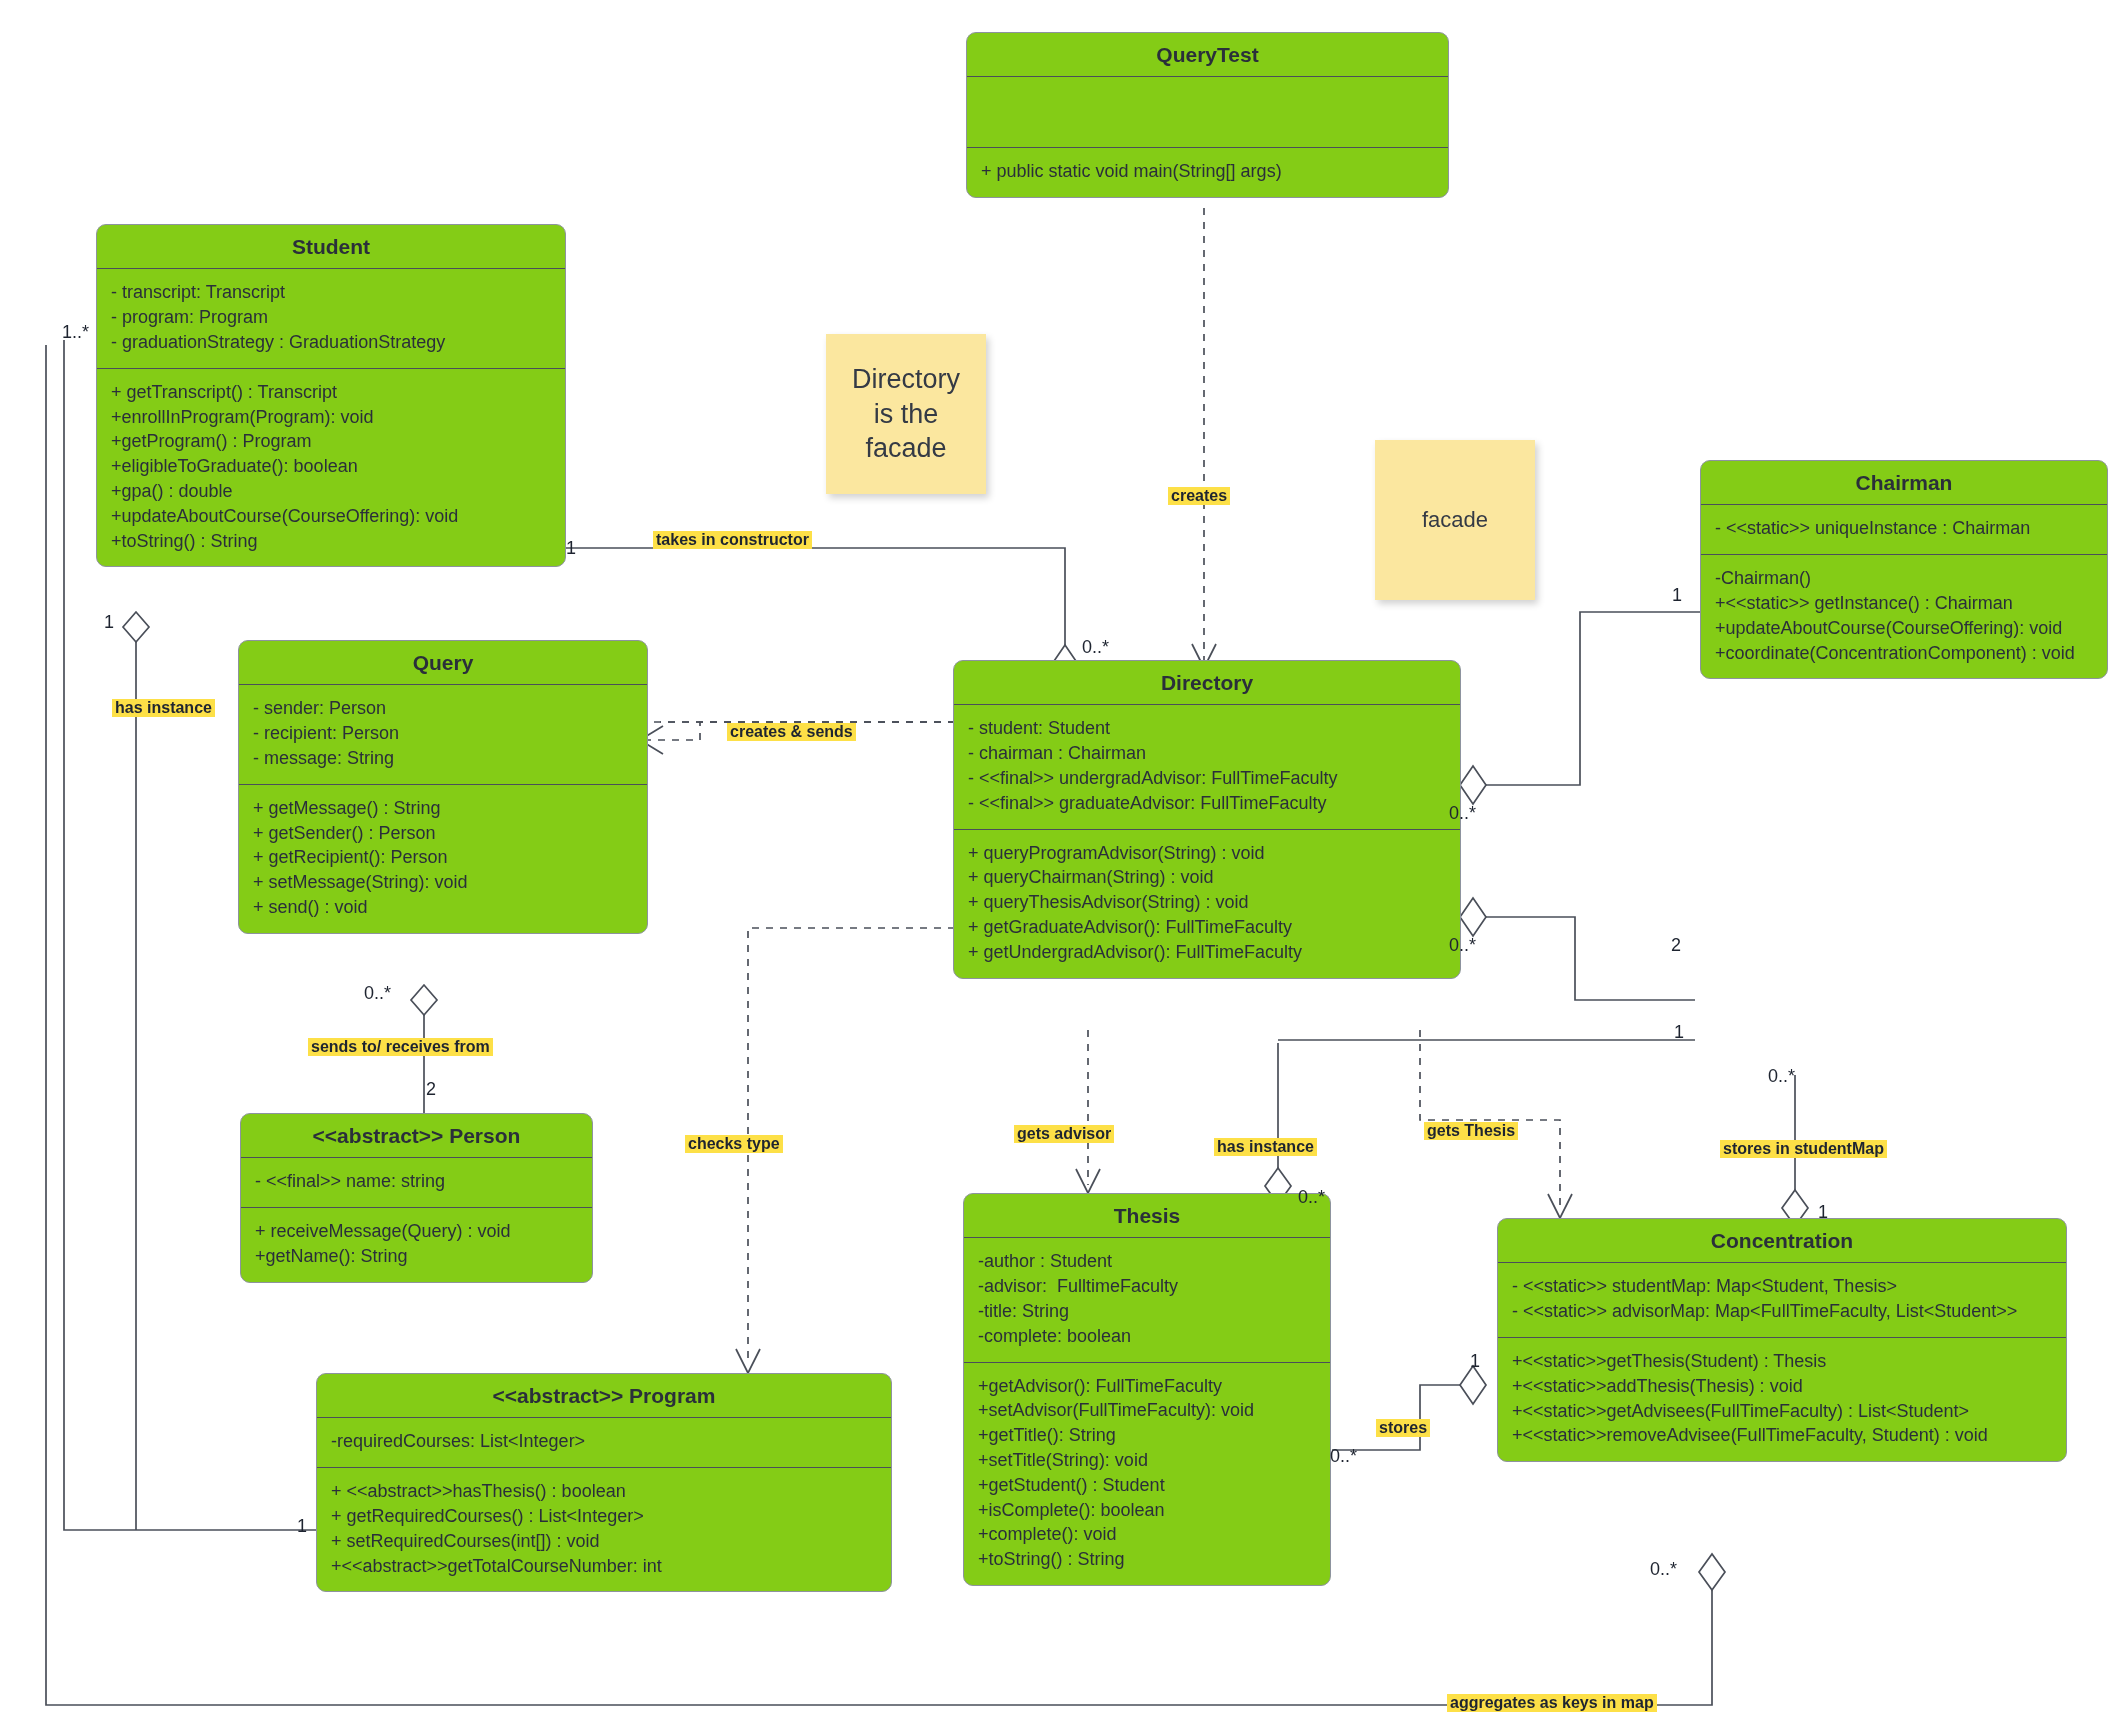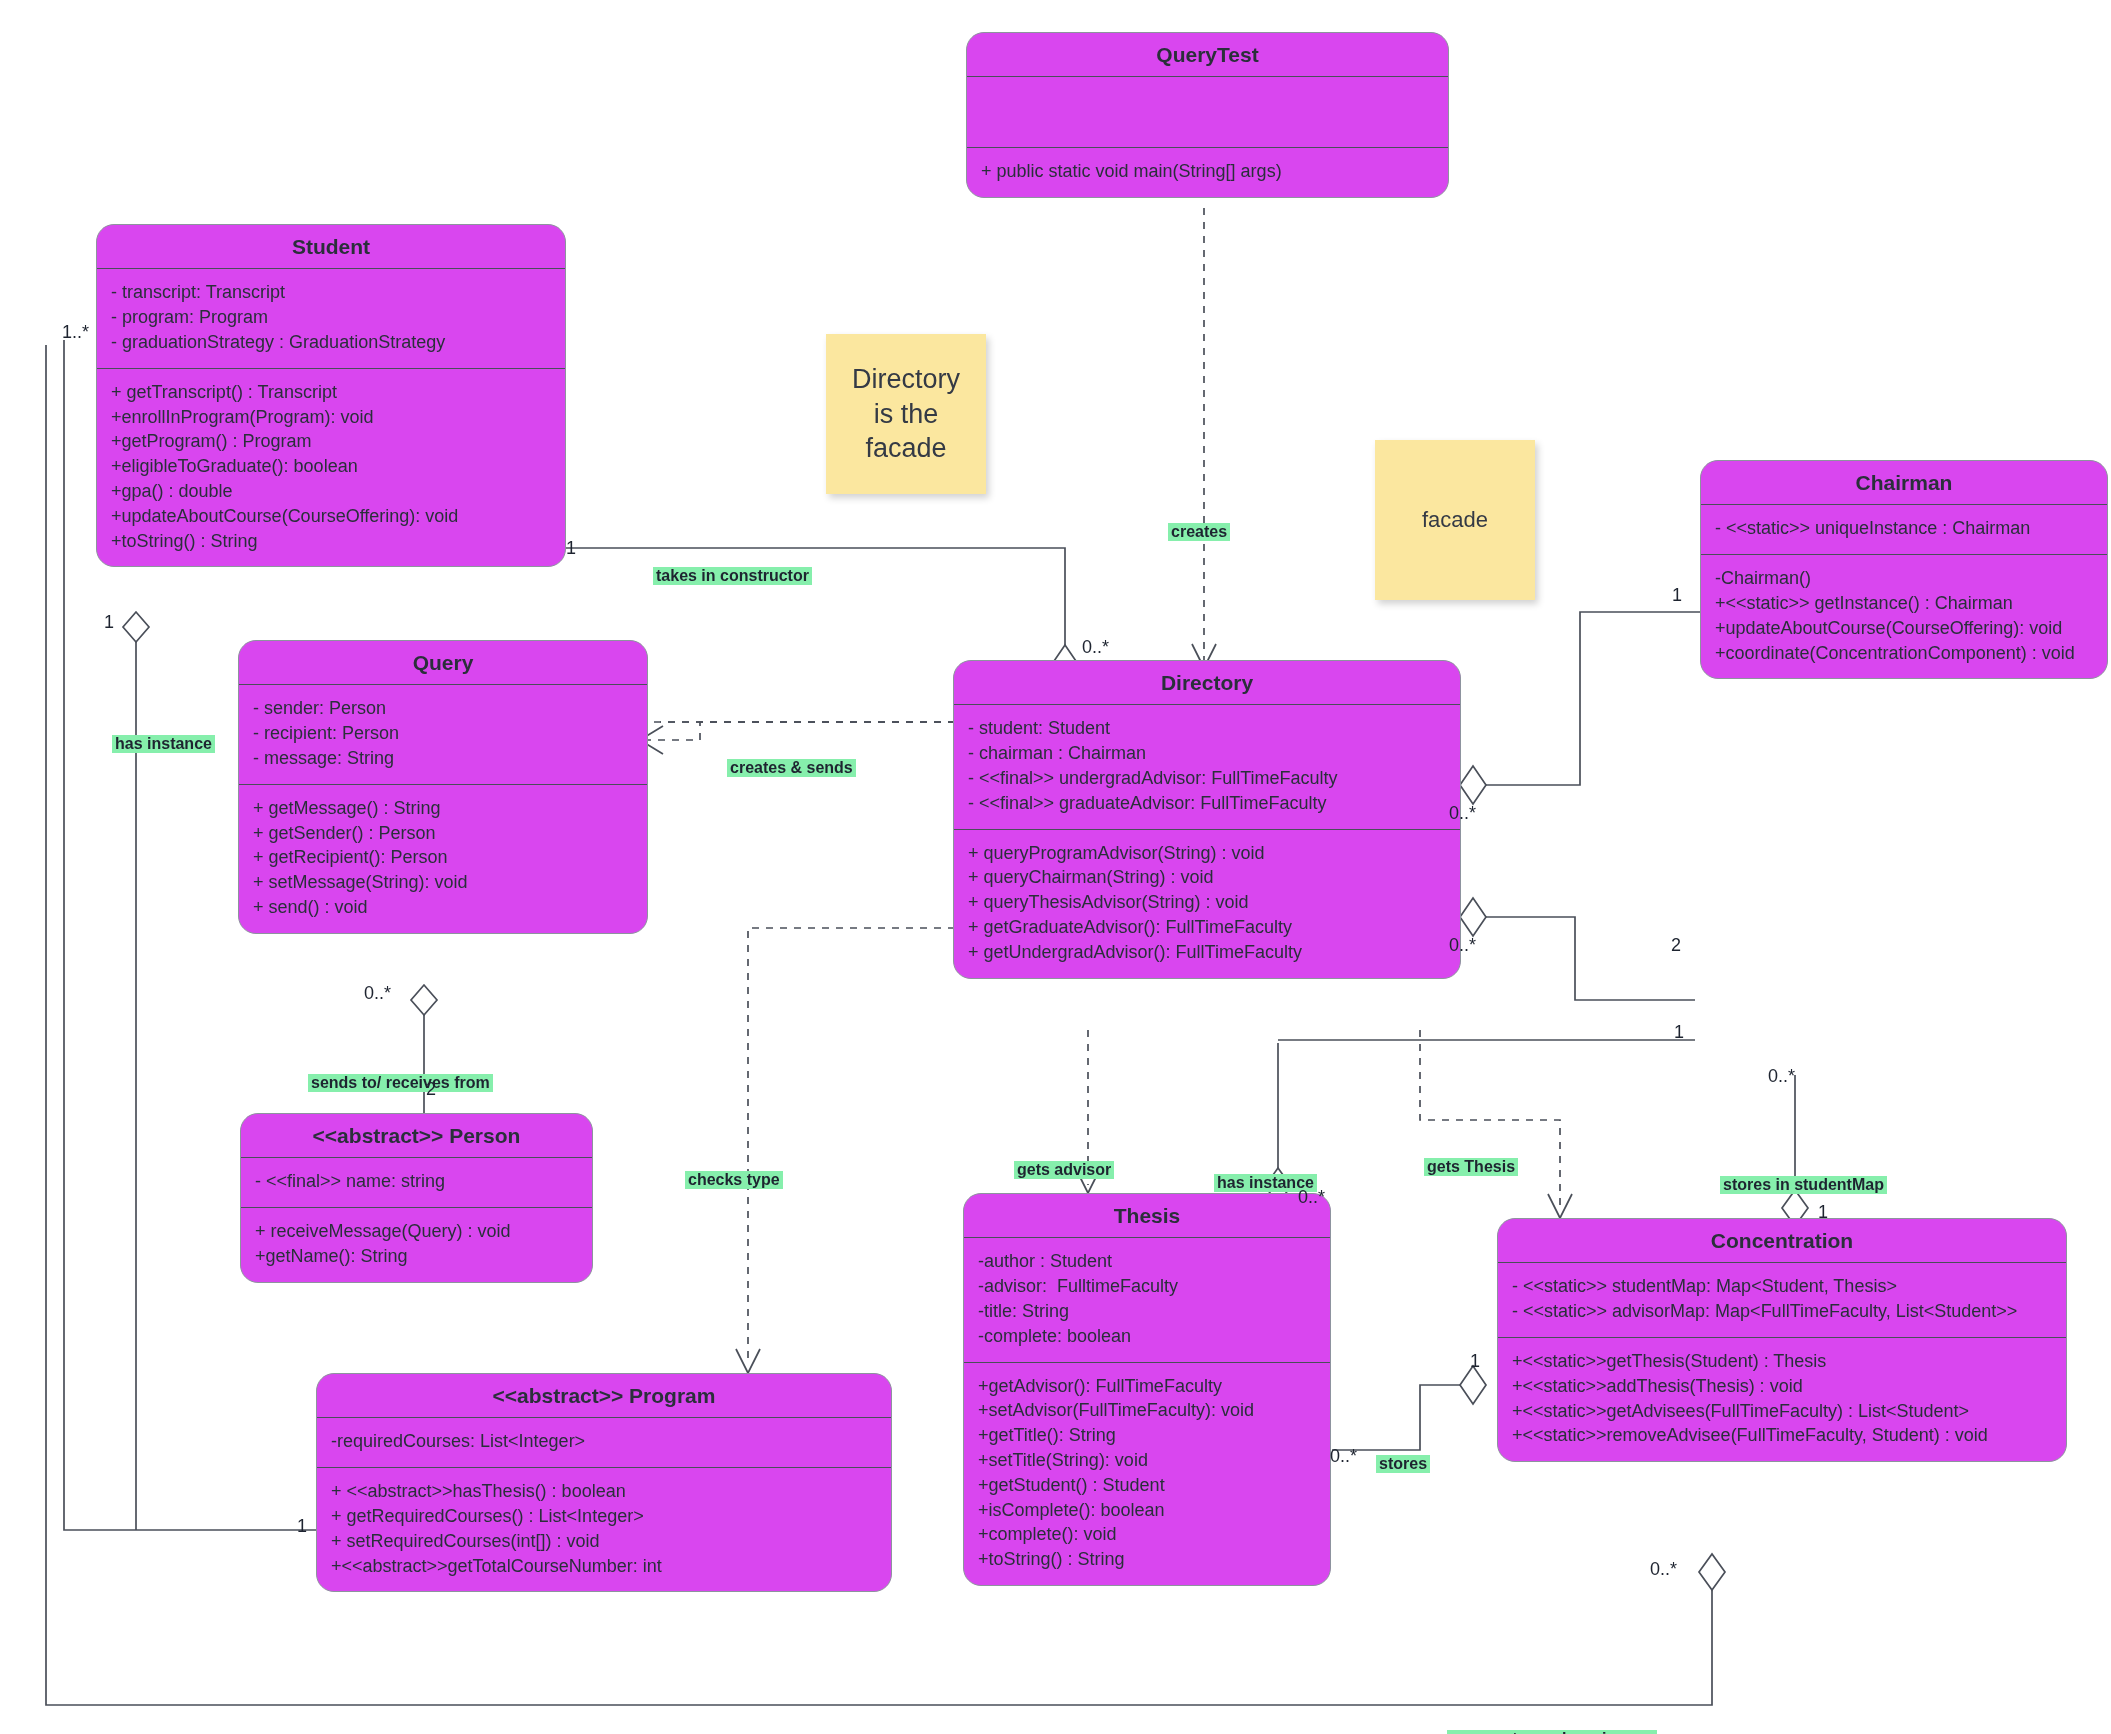--- a/index.html
+++ b/index.html
@@ -40,23 +40,23 @@
   }
   svg#wires .arrowline {
     fill: none;
     stroke: #4a4f59;
     stroke-width: 1.7;
   }
 
   
   .uml {
     position: absolute;
-    background: #d946ef;
+    background: #84cc16;
     border: 1.6px solid #8d939e;
-    border-radius: 18px;
+    border-radius: 10px;
     box-sizing: border-box;
     overflow: hidden;
   }
   .uml .title {
     text-align: center;
     font-weight: bold;
     font-size: 21px;
     padding: 9px 6px 9px 6px;
     border-bottom: 1.4px solid #4a4f59;
     color: #2a2f3a;
@@ -95,25 +95,24 @@
     padding: 6px;
   }
   .sticky.small { font-size: 22px; }
 
   
   .elabel {
     position: absolute;
     font-size: 16px;
     font-weight: bold;
     color: #1e2430;
-    background: #86efac;
+    background: #fde047;
     white-space: nowrap;
     padding: 0 3px;
     line-height: 1.1;
-    margin-top: 36px;
   }
   .mult {
     position: absolute;
     font-size: 18px;
     font-weight: normal;
     color: #1e2430;
     background: transparent;
     white-space: nowrap;
     line-height: 1;
   }

